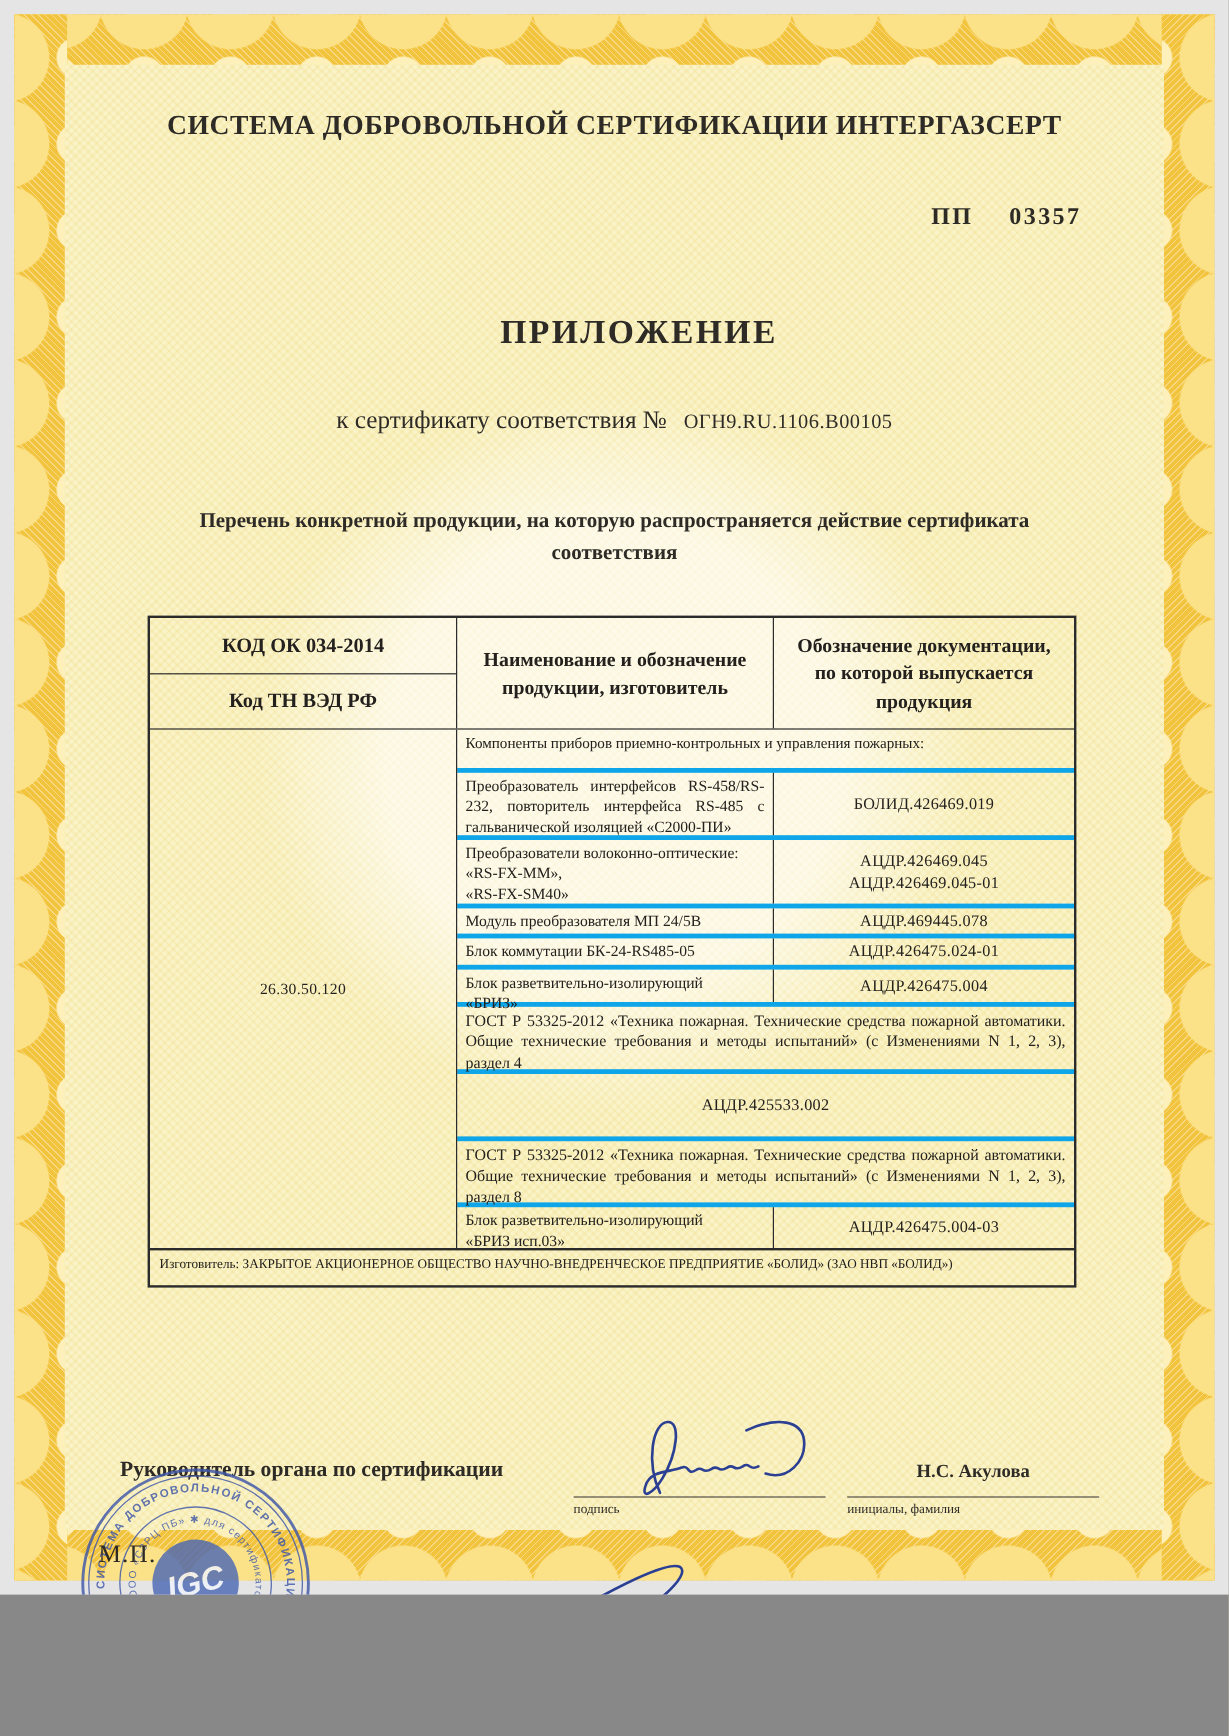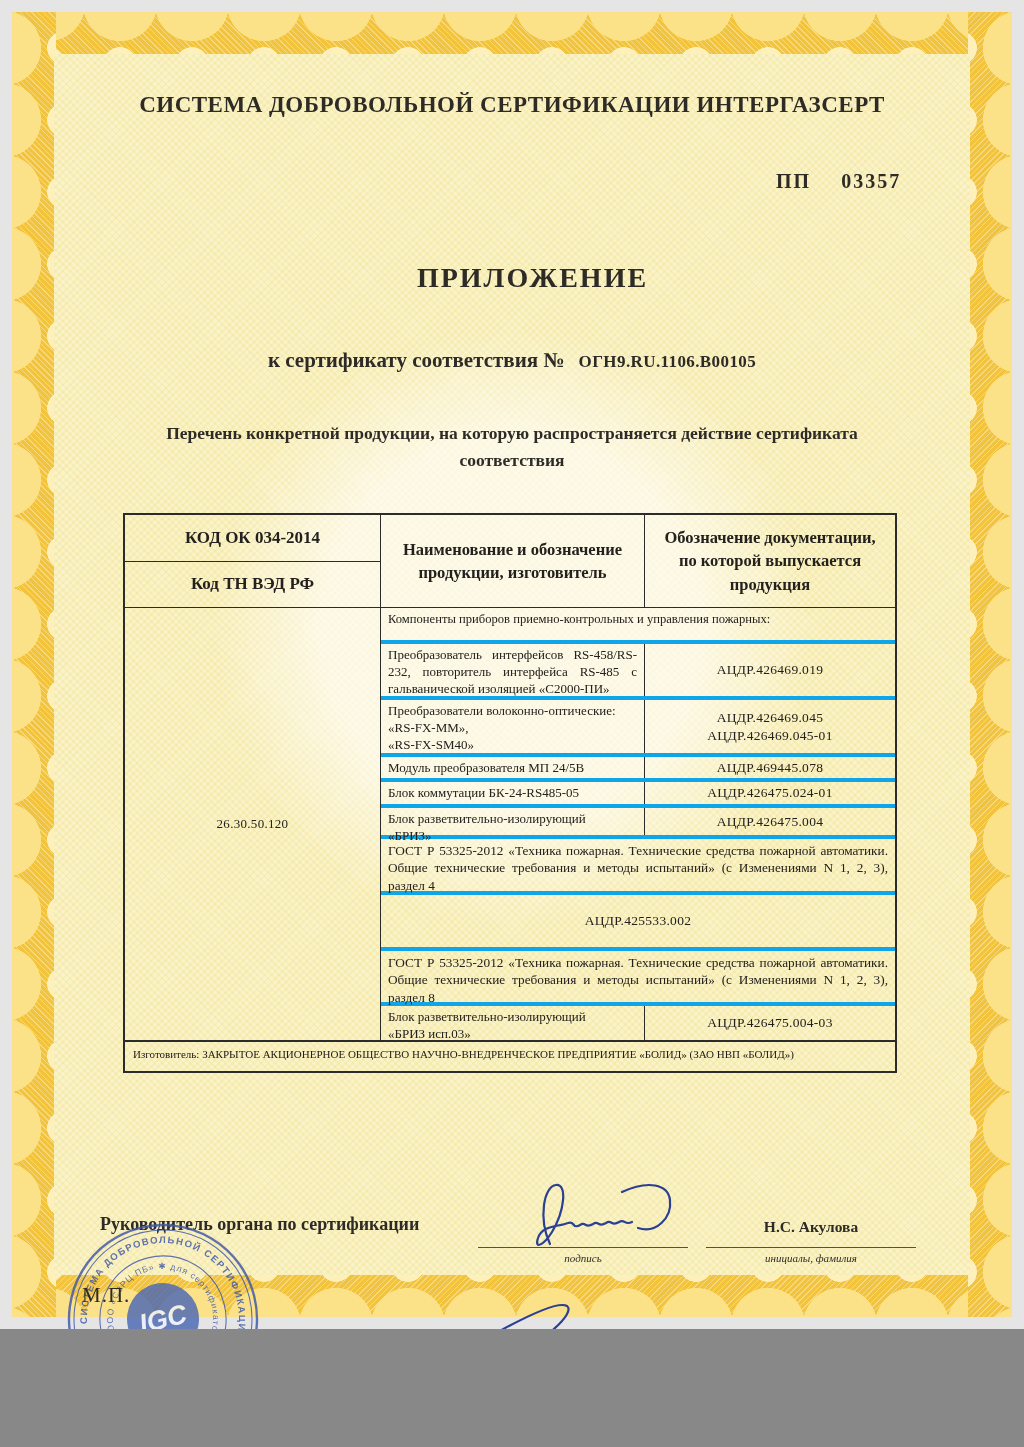--- a/index.html
+++ b/index.html
@@ -32,21 +32,21 @@
       repeating-linear-gradient(45deg, rgba(230,200,80,.13) 0 2px, rgba(255,255,255,0) 2px 5px),
       repeating-linear-gradient(-45deg, rgba(230,200,80,.13) 0 2px, rgba(255,255,255,0) 2px 5px); }
 
   .abs { position:absolute; }
   .ctr { left:0; width:1024px; text-align:center; }
   .ink { color:#2e2b27; }
 
   .system-title { top:92px; font-weight:bold; font-size:23px; letter-spacing:.5px; }
   .form-code { top:170px; left:776px; font-weight:bold; font-size:20px; letter-spacing:2px; display:flex; gap:30px; }
   .doc-title { top:262px; font-weight:bold; font-size:28px; letter-spacing:2px;padding-left:41px; }
-  .cert-line { top:348px; font-weight:bold; }
+  .cert-line { top:338px; font-weight:normal; }
   .cert-line .lbl { font-size:21px; }
   .cert-line .num { font-size:17px; letter-spacing:.4px; margin-left:14px; }
   .subtitle { top:420px; left:112px; width:800px; text-align:center; font-weight:bold; font-size:17.5px; line-height:1.55; }
 
   
   .tbl { top:513px; left:123px; width:774px; border:2px solid #2b2b2b; color:#23201d; }
   .thead { display:flex; height:93px; border-bottom:1.5px solid #2b2b2b; font-weight:bold; text-align:center; }
   .thead .c1 { width:256px; border-right:1.5px solid #2b2b2b; display:flex; flex-direction:column; }
   .thead .c1 > div { flex:1; display:flex; align-items:center; justify-content:center; font-size:17px; }
   .thead .c1 .hb { border-top:1.5px solid #2b2b2b; }
@@ -62,21 +62,21 @@
   .cell { padding:3px 7px; font-size:13px; line-height:1.3; }
   .cell.name { width:264px; border-right:1px solid #2b2b2b; text-align:justify; white-space:pre-line; }
   .cell.doc { flex:1; display:flex; align-items:center; justify-content:center; text-align:center; font-size:13.5px; letter-spacing:.3px; white-space:pre-line; }
   .cell.full { flex:1; text-align:justify; font-size:13.3px; }
   .row.sec .cell.full { font-size:12.6px; text-align:left; }
   .tfoot { border-top:2px solid #2b2b2b; padding:5px 8px 9px; font-size:11px; line-height:1.4; }
 
   
   .role { font-weight:bold; font-size:18px; }
   .sig-line { border-bottom:1.2px solid #55504a; }
-  .caption { font-size:11px; text-align:center; color:#2e2b27;font-style:italic; }
+  .caption { font-size:11px; text-align:left; color:#2e2b27; }
   .person { font-weight:bold; font-size:15.5px; text-align:center; }
   .mp { font-size:21px; letter-spacing:1px; z-index:5; }
   .imprint { top:1378px; font-size:10px; color:#3a362f; letter-spacing:.2px;margin-top:18px; }
   .stamp { top:1216px; left:60px; width:206px; height:206px; opacity:.82; transform:rotate(-14deg); }
   .inksvg { pointer-events:none; }
 </style>
 </head>
 <body>
 
 <div class="page">
@@ -111,21 +111,21 @@
       <div class="c3">Обозначение документации, по которой выпускается продукция</div>
     </div>
     <div class="tbody">
       <div class="code-cell">26.30.50.120</div>
       <div class="rows">
         <div class="row sec" style="height:36px">
           <div class="cell full">Компоненты приборов приемно-контрольных и управления пожарных:</div>
         </div>
         <div class="row" style="height:56px">
           <div class="cell name">Преобразователь интерфейсов RS-458/RS-232, повторитель интерфейса RS-485 с гальванической изоляцией «С2000-ПИ»</div>
-          <div class="cell doc">АЦДР.426469.019</div>
+          <div class="cell doc">БОЛИД.426469.019</div>
         </div>
         <div class="row" style="height:57px">
           <div class="cell name">Преобразователи волоконно-оптические:
 «RS-FX-MM»,
 «RS-FX-SM40»</div>
           <div class="cell doc">АЦДР.426469.045
 АЦДР.426469.045-01</div>
         </div>
         <div class="row" style="height:25px">
           <div class="cell name">Модуль преобразователя МП 24/5В</div>

